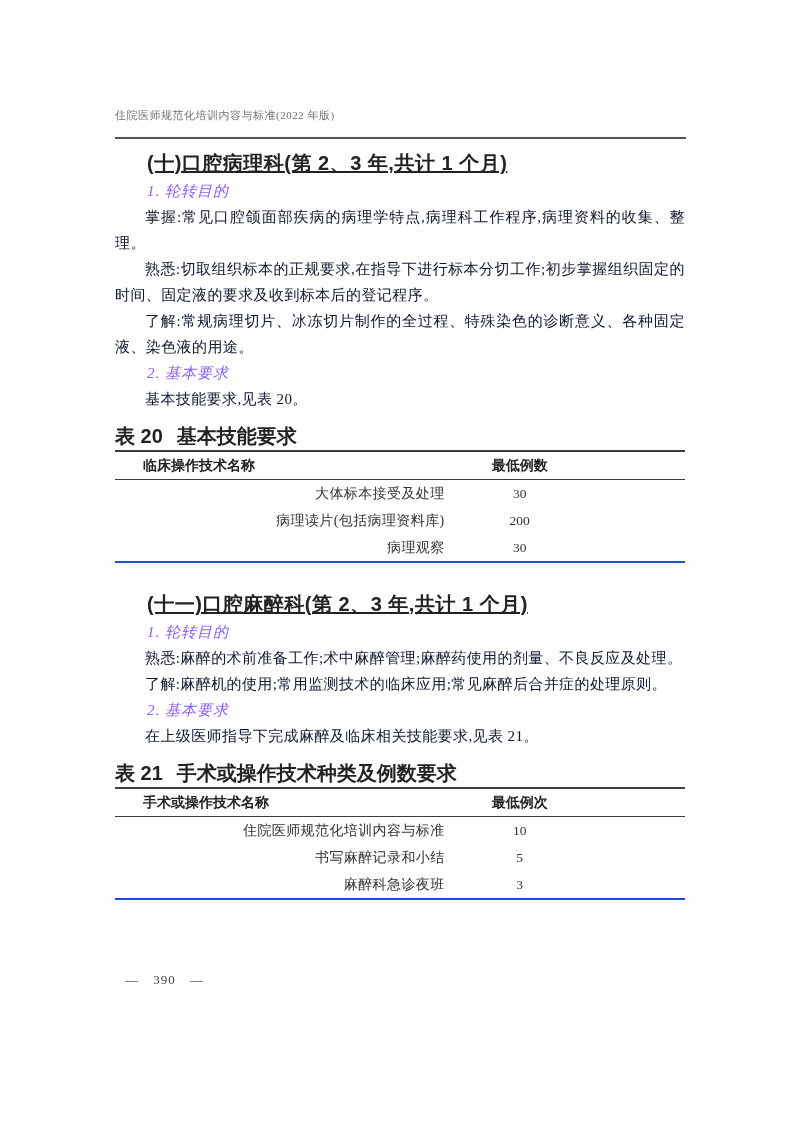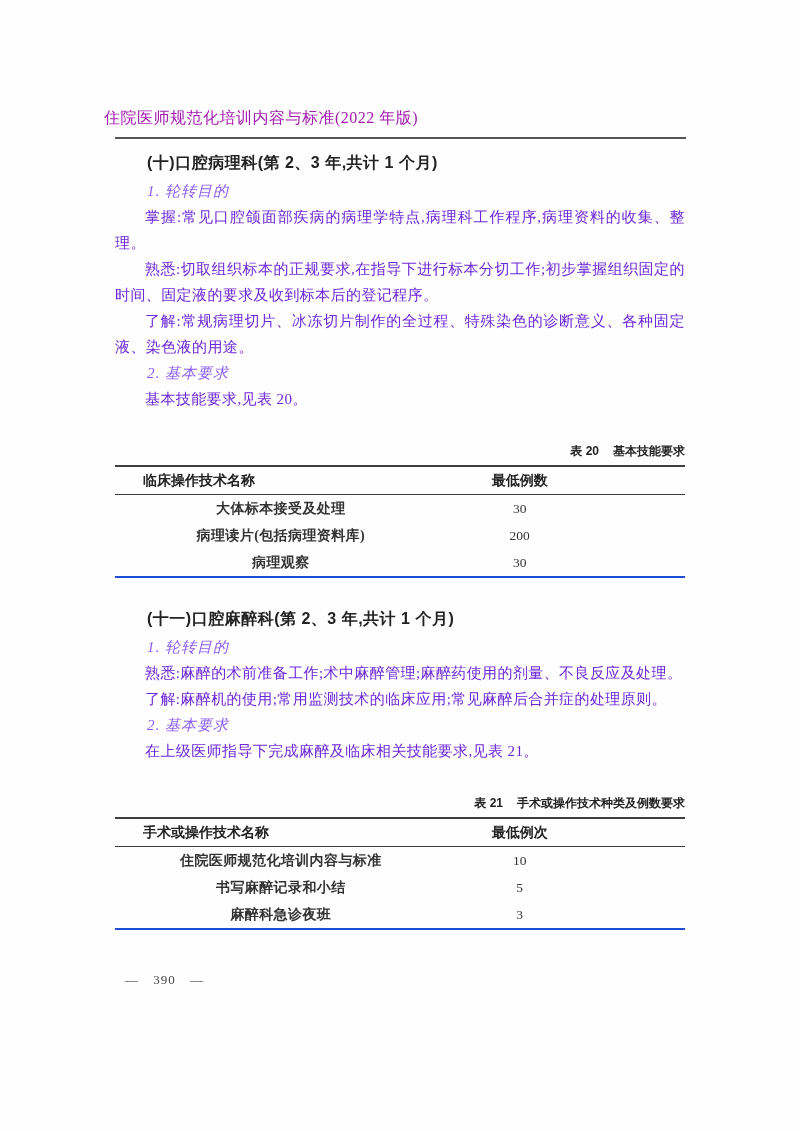--- a/index.html
+++ b/index.html
@@ -6,66 +6,66 @@
   body{
     width:800px;height:1131px;
     background:#fefefe;
     font-family:"Liberation Serif","DejaVu Serif",serif;
     color:#333;
     position:relative;
     overflow:hidden;
   }
   .page{position:absolute;inset:0;}
   .running-header{
-    position:absolute;left:104px;top:108px;width:570px;
-    font-size:16px;color:#a21caf;letter-spacing:.5px;
+    position:absolute;left:115px;top:108px;width:570px;
+    font-size:11px;color:#737373;letter-spacing:.5px;
   }
   .header-rule{
     position:absolute;left:115px;top:137px;width:571px;height:2px;
     background:#555;
   }
   .content{position:absolute;left:115px;top:152px;width:570px;}
   h2.section-title{
     margin:0 0 4px 0;
     font-family:"Liberation Sans","DejaVu Sans",sans-serif;
-    font-weight:700;font-size:16px;line-height:22px;color:#222;
-    text-indent:32px;letter-spacing:.5px;
+    font-weight:700;font-size:20px;line-height:22px;color:#222;
+    text-indent:32px;letter-spacing:.5px;text-decoration:underline;
   }
   h2.section-2{margin-top:30px;}
   p.kaiti{
     margin:0;font-style:italic;font-size:15px;line-height:26px;
     text-indent:32px;color:#8b5cf6;letter-spacing:1px;
   }
   p.body-para{
     margin:0;font-size:15px;line-height:26px;
-    text-indent:2em;text-align:justify;color:#6d28d9;
+    text-indent:2em;text-align:justify;color:#0f172a;
     letter-spacing:.4px;
   }
   .table-caption{
-    margin-top:29px;text-align:right;
+    margin-top:14px;text-align:left;
     font-family:"Liberation Sans","DejaVu Sans",sans-serif;
-    font-weight:700;font-size:12px;line-height:20px;color:#222;
+    font-weight:700;font-size:20px;line-height:20px;color:#222;
   }
   .table-caption .cap-title{margin-left:14px;}
   table.data-table{
     width:100%;margin-top:4px;
     border-collapse:collapse;table-layout:fixed;
     font-size:14px;color:#333;
     border-top:2px solid #3d3d3d;border-bottom:2px solid #1d4ed8;
   }
   table.data-table th{
     font-family:"Liberation Sans","DejaVu Sans",sans-serif;
     font-weight:700;font-size:14px;color:#222;
     height:25px;border-bottom:1px solid #3d3d3d;
     vertical-align:middle;
   }
   table.data-table th.c1{text-align:left;padding-left:28px;}
   table.data-table th.c2{text-align:center;}
   table.data-table td{height:25px;vertical-align:middle;}
-  table.data-table td.c1{text-align:center;padding-left:2px;letter-spacing:.4px;font-weight:bold;}
+  table.data-table td.c1{text-align:right;padding-left:2px;letter-spacing:.4px;}
   table.data-table td.c2{text-align:center;font-size:13.5px;}
   .footer{
     position:absolute;left:125px;top:972px;
     font-size:13px;color:#444;word-spacing:10px;letter-spacing:1px;
   }
 </style>
 </head>
 <body>
 
 <div class="page">

